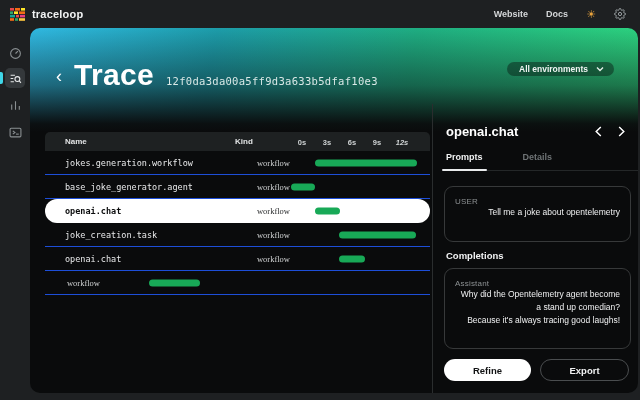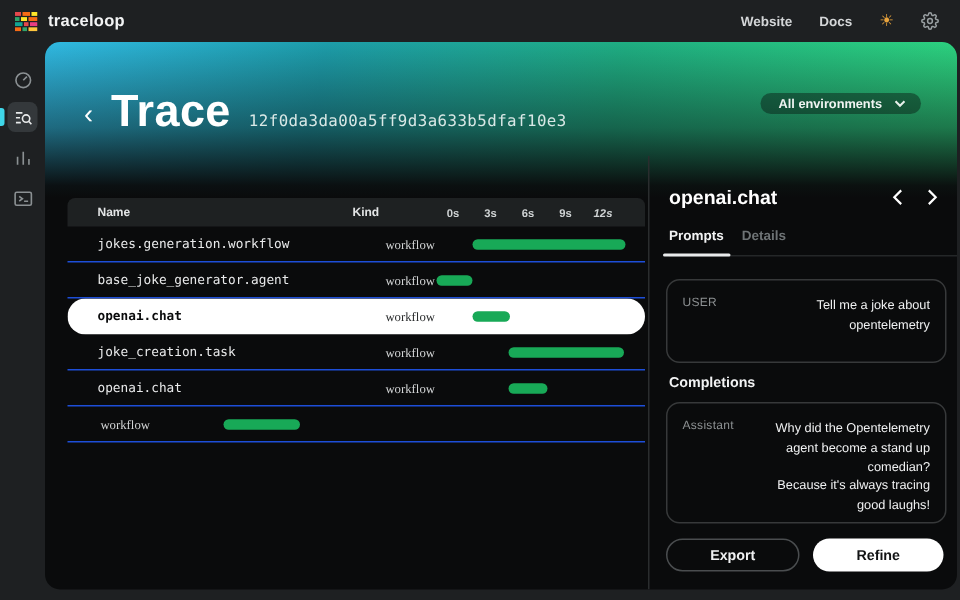--- a/index.html
+++ b/index.html
@@ -54,25 +54,25 @@
   .trow.selected { background:#fff; border-radius:12px; border-bottom-color:transparent; }
   .trow.selected .cell-name { color:#0b0c0d; font-weight:700; }
   .trow.selected .cell-kind { color:#2a2c2d; }
 
   
   .panel { position:absolute; left:402px; top:76px; width:206px; height:289px; border-left:1px solid #2a2d2e; }
   .panel-head { position:absolute; left:13px; right:12px; top:20px; display:flex; align-items:center; }
   .panel-title { font-size:13px; font-weight:700; color:#fff; }
   .pager { margin-left:auto; display:flex; gap:14px; }
   .pager .pg { cursor:pointer; display:flex; align-items:center; }
-  .tabs { position:absolute; left:13px; right:0; top:48px; display:flex; gap:12px; border-bottom:1px solid #242728; padding-bottom:8px; }
+  .tabs { position:absolute; left:13px; right:0; top:48px; display:flex; gap:40px; border-bottom:1px solid #242728; padding-bottom:8px; }
   .tab { font-size:9px; font-weight:700; color:#6e7375; cursor:pointer; position:relative; }
   .tab.active { color:#f2f3f4; }
   .tab.active::after { content:""; position:absolute; left:-4px; right:-4px; bottom:-9px; height:2px; background:#e9ebec; border-radius:1px; }
-  .msg-box { position:absolute; left:11px; width:187px; border:1px solid #37393a; border-radius:9px; display:flex; padding:10px 10px 8px 10px; }
+  .msg-box { position:absolute; left:11px; width:187px; border:1px solid #37393a; border-radius:9px; display:flex; padding:10px 10px 8px 10px;flex-direction:column; }
   .box-prompt { top:82px; height:56px; }
   .box-completion { top:164px; height:81px; }
   .role { width:52px; flex:none; font-size:8px; color:#8d9193; letter-spacing:0.2px; }
   .msg-text { flex:1; font-size:8.5px; line-height:1.5; color:#f0f1f2; font-weight:500;text-align:right; }
   .msg-text p + p { margin-top:0; }
   .completions-label { position:absolute; left:13px; top:146px; font-size:9.5px; font-weight:700; color:#f2f3f4; }
   .panel-footer { position:absolute; left:11px; right:9px; top:255px; display:flex; gap:9px; }
   .btn { height:22px; border-radius:11px; flex:1; display:flex; align-items:center; justify-content:center;
          font-size:9.5px; font-weight:700; cursor:pointer; }
   .btn-export { border:1px solid #4a4d4f; color:#f0f1f2; background:transparent; }
@@ -247,17 +247,17 @@
 
     <div class="msg-box box-completion">
       <span class="role">Assistant</span>
       <span class="msg-text">
           <p>Why did the Opentelemetry agent become a stand up comedian?</p>
           <p>Because it's always tracing good laughs!</p>
         </span>
     </div>
 
     <div class="panel-footer">
+      <span class="btn btn-refine">Refine</span>
       <span class="btn btn-export">Export</span>
-      <span class="btn btn-refine">Refine</span>
     </div>
   </aside>
 </main>
 
 </body></html>

